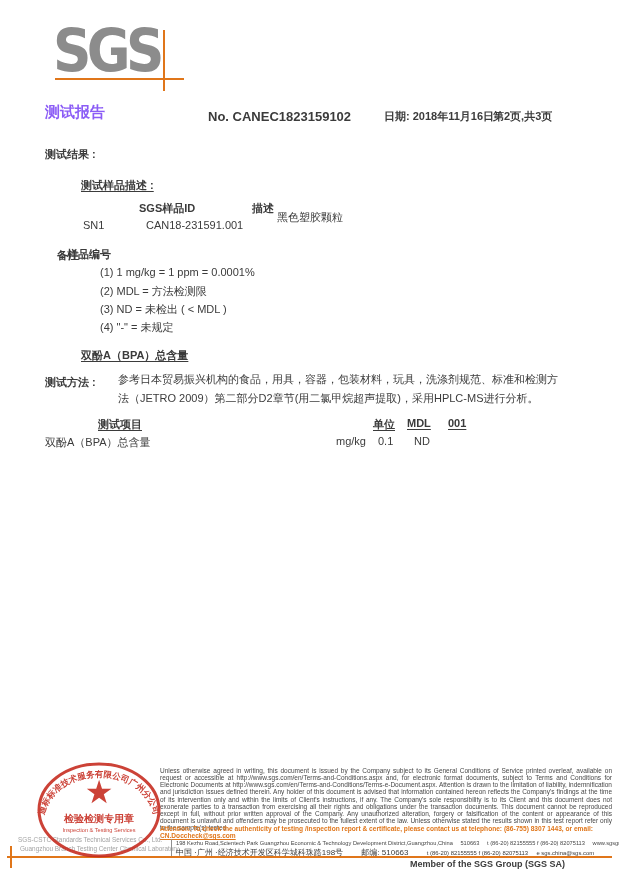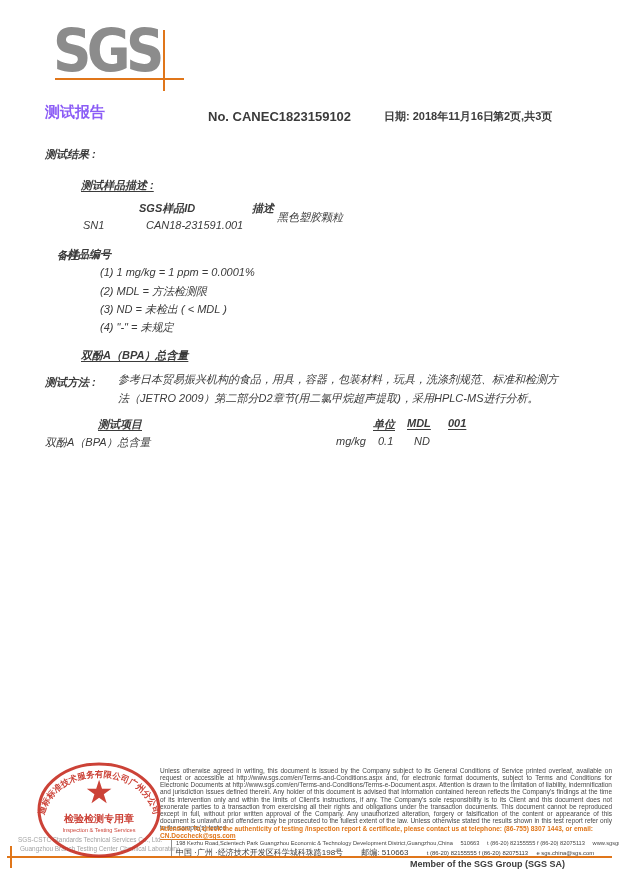--- a/index.html
+++ b/index.html
@@ -20,21 +20,21 @@
     letter-spacing:-5px;color:#8c8c8c;
     transform:scaleX(0.92);transform-origin:left top;
   }
   .logo-vline{left:163px;top:30px;width:2px;height:61px;background:#e0761a;}
   .logo-hline{left:55px;top:78px;width:129px;height:2px;background:#e0761a;}
   .doc-title{left:45px;top:103px;font-size:15px;font-weight:bold;color:#8b5cf6;}
   .report-no{left:208px;top:109px;font-size:13px;font-weight:bold;}
   .report-date{left:384px;top:109px;font-size:11px;font-weight:bold;}
   .page-info{left:493px;top:109px;font-size:11px;font-weight:bold;}
   
-  .txt{font-size:11px;font-style:italic;}
+  .txt{font-size:11px;}
   .bold{font-weight:bold;}
   .ul{text-decoration:underline;text-underline-offset:2px;margin-left:36px;}
   .results-label{left:45px;top:147px;}
   .sample-heading{left:45px;top:178px;}
   .s-h1{left:67px;top:201px;margin-top:46px;}
   .s-h2{left:139px;top:201px;text-align:right;}
   .s-h3{left:252px;top:201px;}
   .s-v1{left:83px;top:219px;}
   .s-v2{left:146px;top:219px;}
   .s-v3{left:252px;top:210px;margin-left:25px;}
@@ -43,21 +43,21 @@
   .note-1{left:100px;top:284px;}
   .note-2{left:100px;top:302px;}
   .note-3{left:100px;top:320px;}
   .bpa-heading{left:45px;top:348px;}
   .method-label{left:45px;top:375px;}
   .method-l1{left:118px;top:372px;}
   .method-l2{left:118px;top:391px;}
   .r-h1{left:62px;top:417px;}
   .r-h2{left:337px;top:417px;}
   .r-h3{left:371px;top:417px;}
-  .r-h4{left:412px;top:417px;font-style:italic;}
+  .r-h4{left:412px;top:417px;}
   .r-v1{left:45px;top:435px;}
   .r-v2{left:336px;top:435px;}
   .r-v3{left:378px;top:435px;}
   .r-v4{left:414px;top:435px;}
   
   .disclaimer{
     left:160px;top:767px;width:452px;
     font-size:6.5px;line-height:7.15px;
     text-align:justify;color:#474747;
     white-space:normal;

